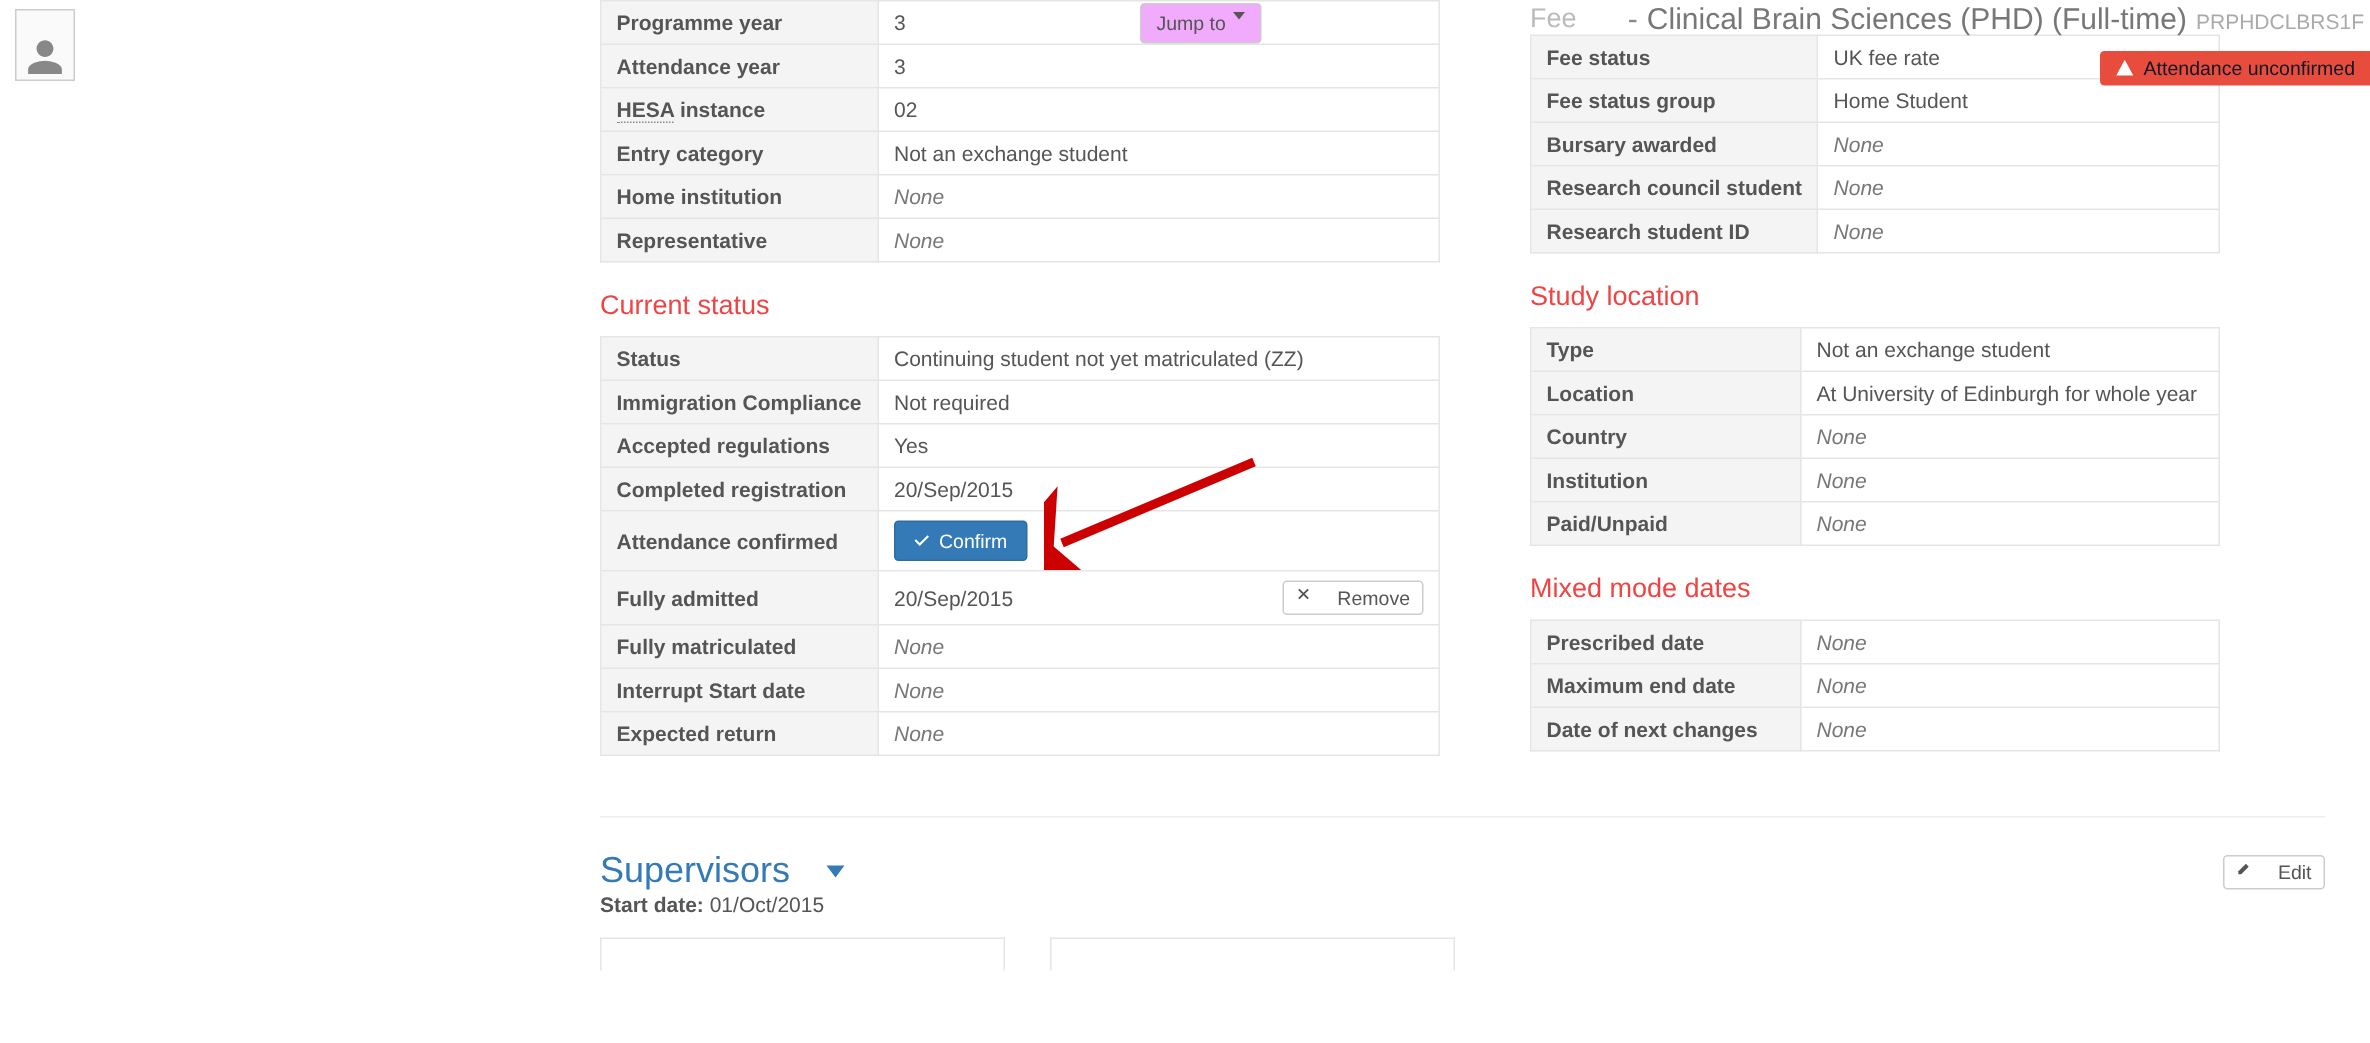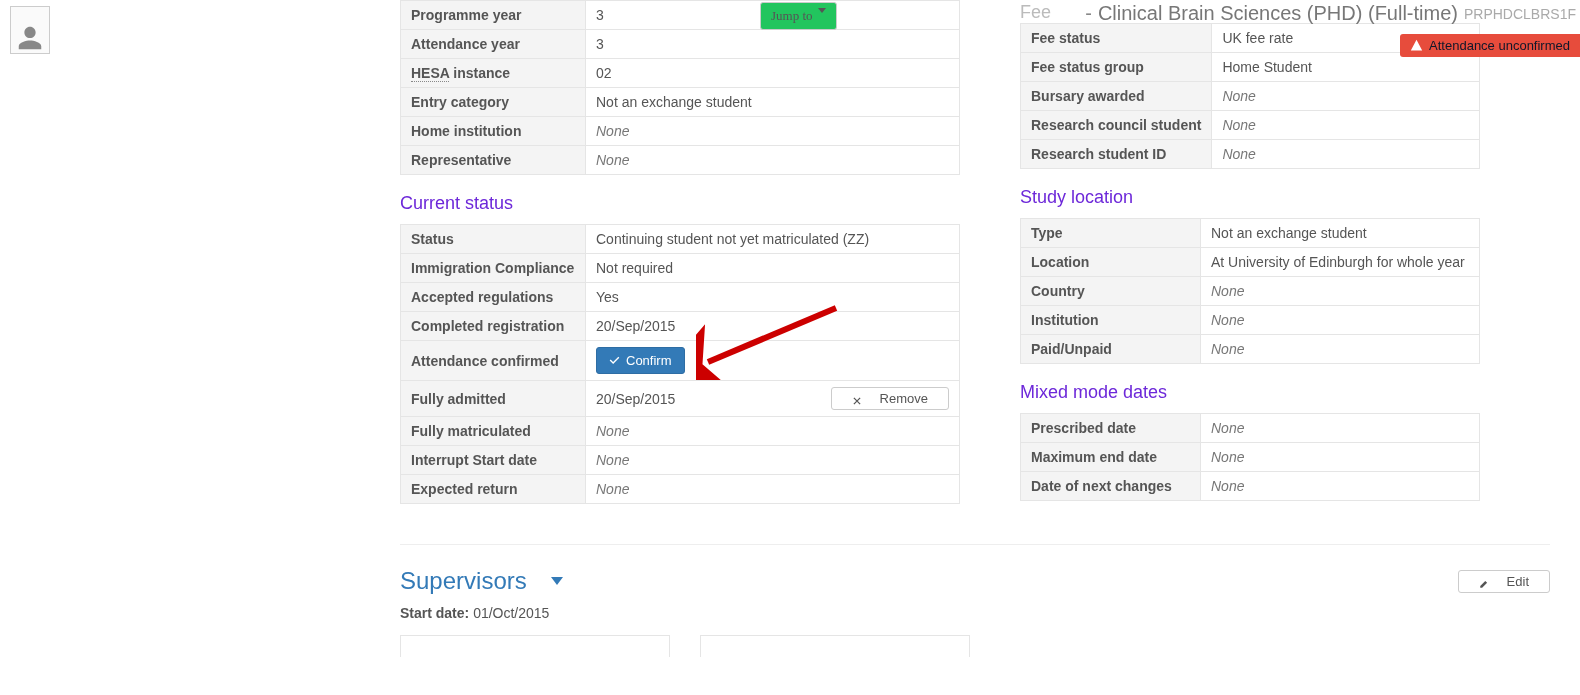--- a/index.html
+++ b/index.html
@@ -40,31 +40,31 @@
   }
   .detail-table th {
     background: #f4f4f4;
     font-weight: 700;
     color: #555;
     width: 180px;
     white-space: nowrap;
   }
   .detail-table.wide th { width: 185px; }
   .none { font-style: italic; color: #777; }
-  h4.section { font-size: 18px; font-weight: 400; color: #6d28d9; margin: 14px 0 10px 0; }
+  h4.section { font-size: 18px; font-weight: 400; color: #ef4444; margin: 14px 0 10px 0; }
   
   .jumpto {
     border: 1px solid #ccc;
-    background: #22c55e;
+    background: #f0abfc;
     border-radius: 3px;
     padding: 5px 10px;
     font-size: 13px;
     color: #555;
     cursor: pointer;
-    display: inline-flex; align-items: flex-start; gap: 5px; font-family: Liberation Serif, serif;
+    display: inline-flex; align-items: flex-start; gap: 5px;
   }
   .caret-down {
     width: 0; height: 0;
     border-left: 4px solid transparent;
     border-right: 4px solid transparent;
     border-top: 5px solid #555;
   }
   .jump-holder { position: absolute; left: 760px; top: 2px; }
   
   .top-header {
@@ -94,22 +94,22 @@
     color: #fff;
     border-radius: 3px;
     padding: 5px 12px;
     font-size: 13px;
     cursor: pointer;
     display: inline-flex; align-items: center; gap: 6px;
   }
   .btn-primary svg { width: 11px; height: 11px; fill: #fff; }
   .btn-default {
     background: #fff; border: 1px solid #ccc; border-radius: 3px;
-    padding: 3px 20px; font-size: 13px; color: #555; cursor: pointer;
-    display: inline-flex; align-items: flex-end; gap: 18px;
+    padding: 3px 8px; font-size: 13px; color: #555; cursor: pointer;
+    display: inline-flex; align-items: flex-start; gap: 18px;
   }
   .btn-default svg { width: 10px; height: 10px; fill: #555; }
   .row-flex { display: flex; justify-content: space-between; align-items: center; width: 100%; }
   
   .right-col { padding-left: 30px; }
   .right-col .detail-table { width: 460px; }
   .right-col .detail-table th { width: 180px; }
   
   .supervisor-row {
     display: flex; justify-content: space-between; align-items: center;
@@ -118,21 +118,21 @@
   .supervisors-hd {
     color: #337ab7; font-size: 24px; font-weight: 400;
     display: inline-flex; align-items: center; gap: 24px; cursor: pointer;
   }
   .chev-down {
     width: 0; height: 0;
     border-left: 6px solid transparent;
     border-right: 6px solid transparent;
     border-top: 8px solid #337ab7;
   }
-  .startdate { margin-top: 10px; font-size: 14px; color: #555; }
+  .startdate { margin-top: 0; font-size: 14px; color: #555; }
   .startdate b { font-weight: 700; }
   .boxes { display: flex; gap: 30px; margin-top: 14px; }
   .empty-box { width: 270px; height: 22px; border: 1px solid #e5e5e5; border-bottom: none; }
   .hesa-underline { border-bottom: 1px dotted #888; }
   .fee-cut { color: #bbb; font-size: 18px; }
   
   .arrow-svg {
     position: absolute;
     left: 696px; top: 300px;
     width: 150px; height: 80px;

